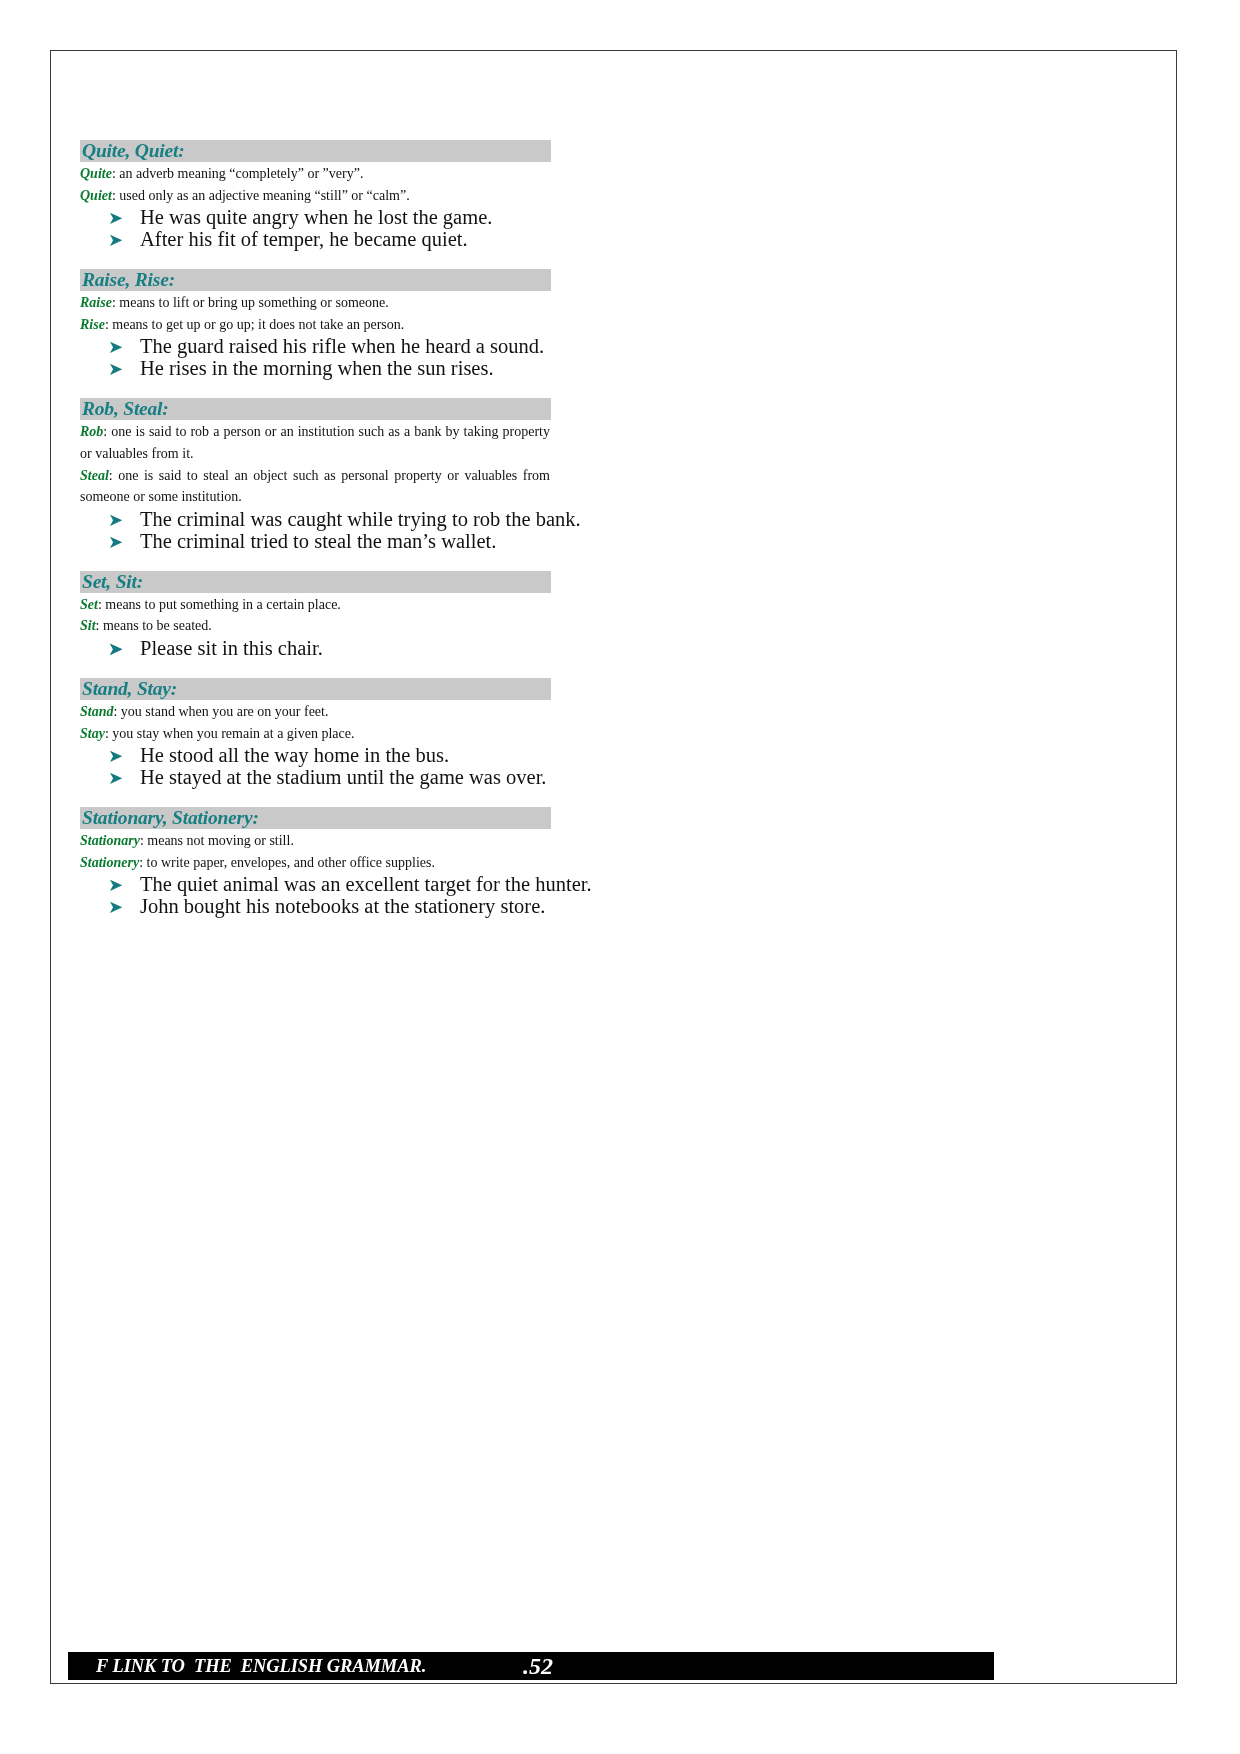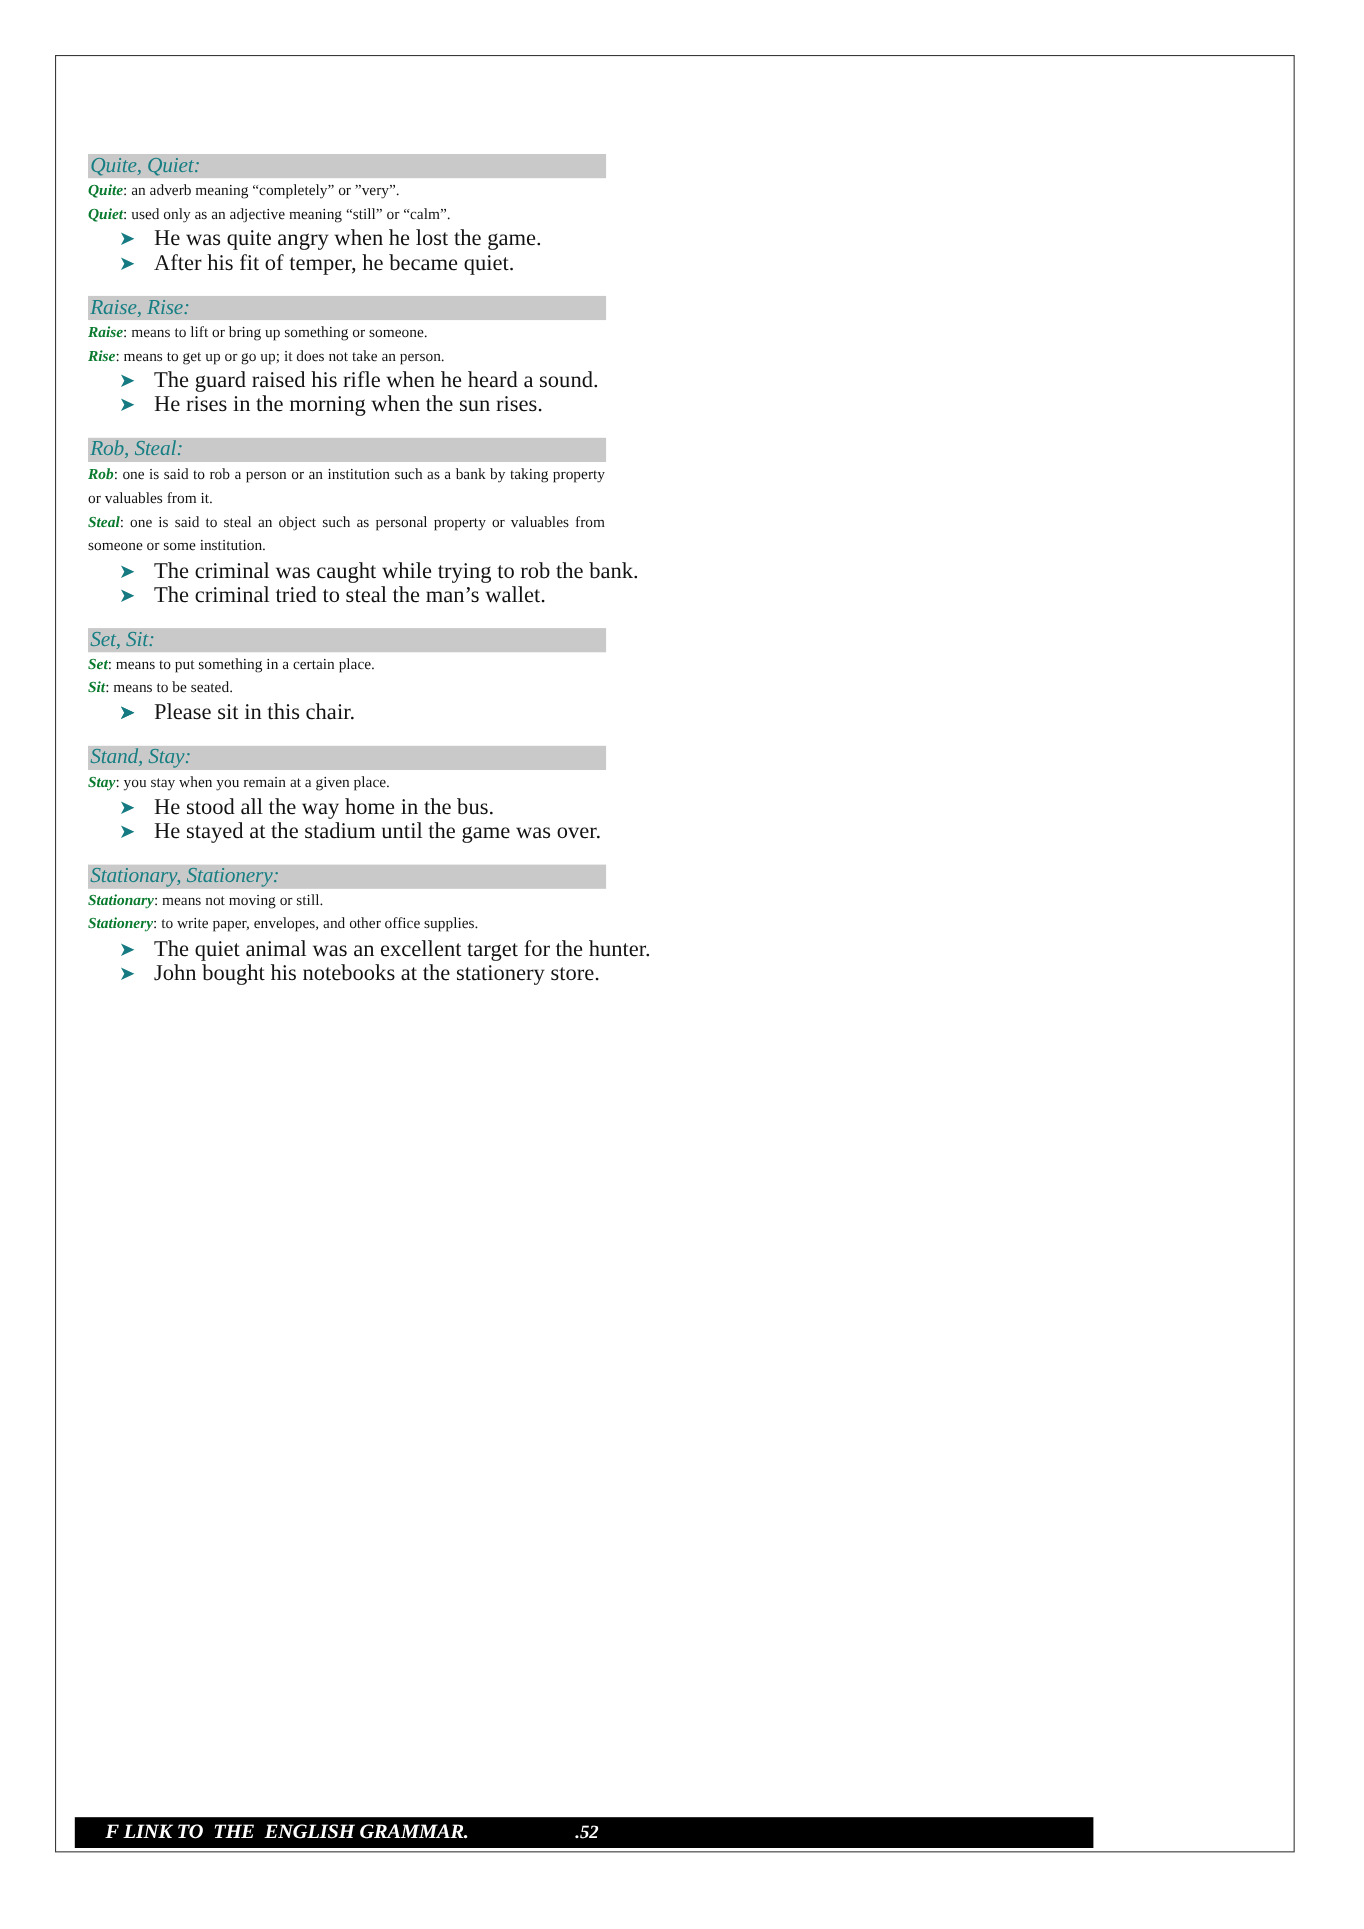--- a/index.html
+++ b/index.html
@@ -52,21 +52,21 @@
     background: #c9c9c9;
     width: 471px;
     height: 22px;
     line-height: 21px;
     padding: 0 0 0 2px;
     box-sizing: border-box;
     margin-bottom: 1px;
   }
   .section-head .head-text {
     color: #177f83;
-    font-weight: normal;
+    font-weight: bold;
     font-style: italic;
     font-size: 19.5px;
     letter-spacing: -0.2px;
   }
 
   
   .def {
     font-size: 14px;
     line-height: 21.6px;
     color: #121212;
@@ -135,21 +135,21 @@
     white-space: pre;
     letter-spacing: -0.1px;
   }
   #footer-page {
     position: absolute;
     left: 455px;
     top: 3px;
     color: #ffffff;
     font-style: italic;
     font-weight: bold;
-    font-size: 17px;
+    font-size: 24px;
     line-height: 22px;
   }
 </style>
 </head>
 <body>
 
 <div id="page-sheet">
 
   <div id="page-border"></div>
 
@@ -185,20 +185,21 @@
         <div class="section-head"><span class="head-text">Set, Sit:</span></div>
         <p class="def"><span class="term">Set</span><span class="gloss">: means to put something in a certain place.</span></p>
         <p class="def"><span class="term">Sit</span><span class="gloss">:  means to be seated.</span></p>
         <ul class="examples">
           <li class="example"><span class="bullet">➤</span></li>
           <li class="example"><span class="bullet">➤</span><span>Please sit in this chair.</span></li>
         </ul>
       </div>
       <div class="entry">
         <div class="section-head"><span class="head-text">Stand, Stay:</span></div>
+        <p class="def"><span class="term">Stand</span><span class="gloss">: you stand when you are on your feet.</span></p>
         <p class="def"><span class="term">Stay</span><span class="gloss">:  you stay when you remain at a given place.</span></p>
         <ul class="examples">
           <li class="example"><span class="bullet">➤</span><span>He stood all the way home in the bus.</span></li>
           <li class="example"><span class="bullet">➤</span><span>He stayed at the stadium until the game was over.</span></li>
         </ul>
       </div>
       <div class="entry">
         <div class="section-head"><span class="head-text">Stationary, Stationery:</span></div>
         <p class="def"><span class="term">Stationary</span><span class="gloss">:  means not moving or still.</span></p>
         <p class="def"><span class="term">Stationery</span><span class="gloss">:  to write paper, envelopes, and other office supplies.</span></p>

